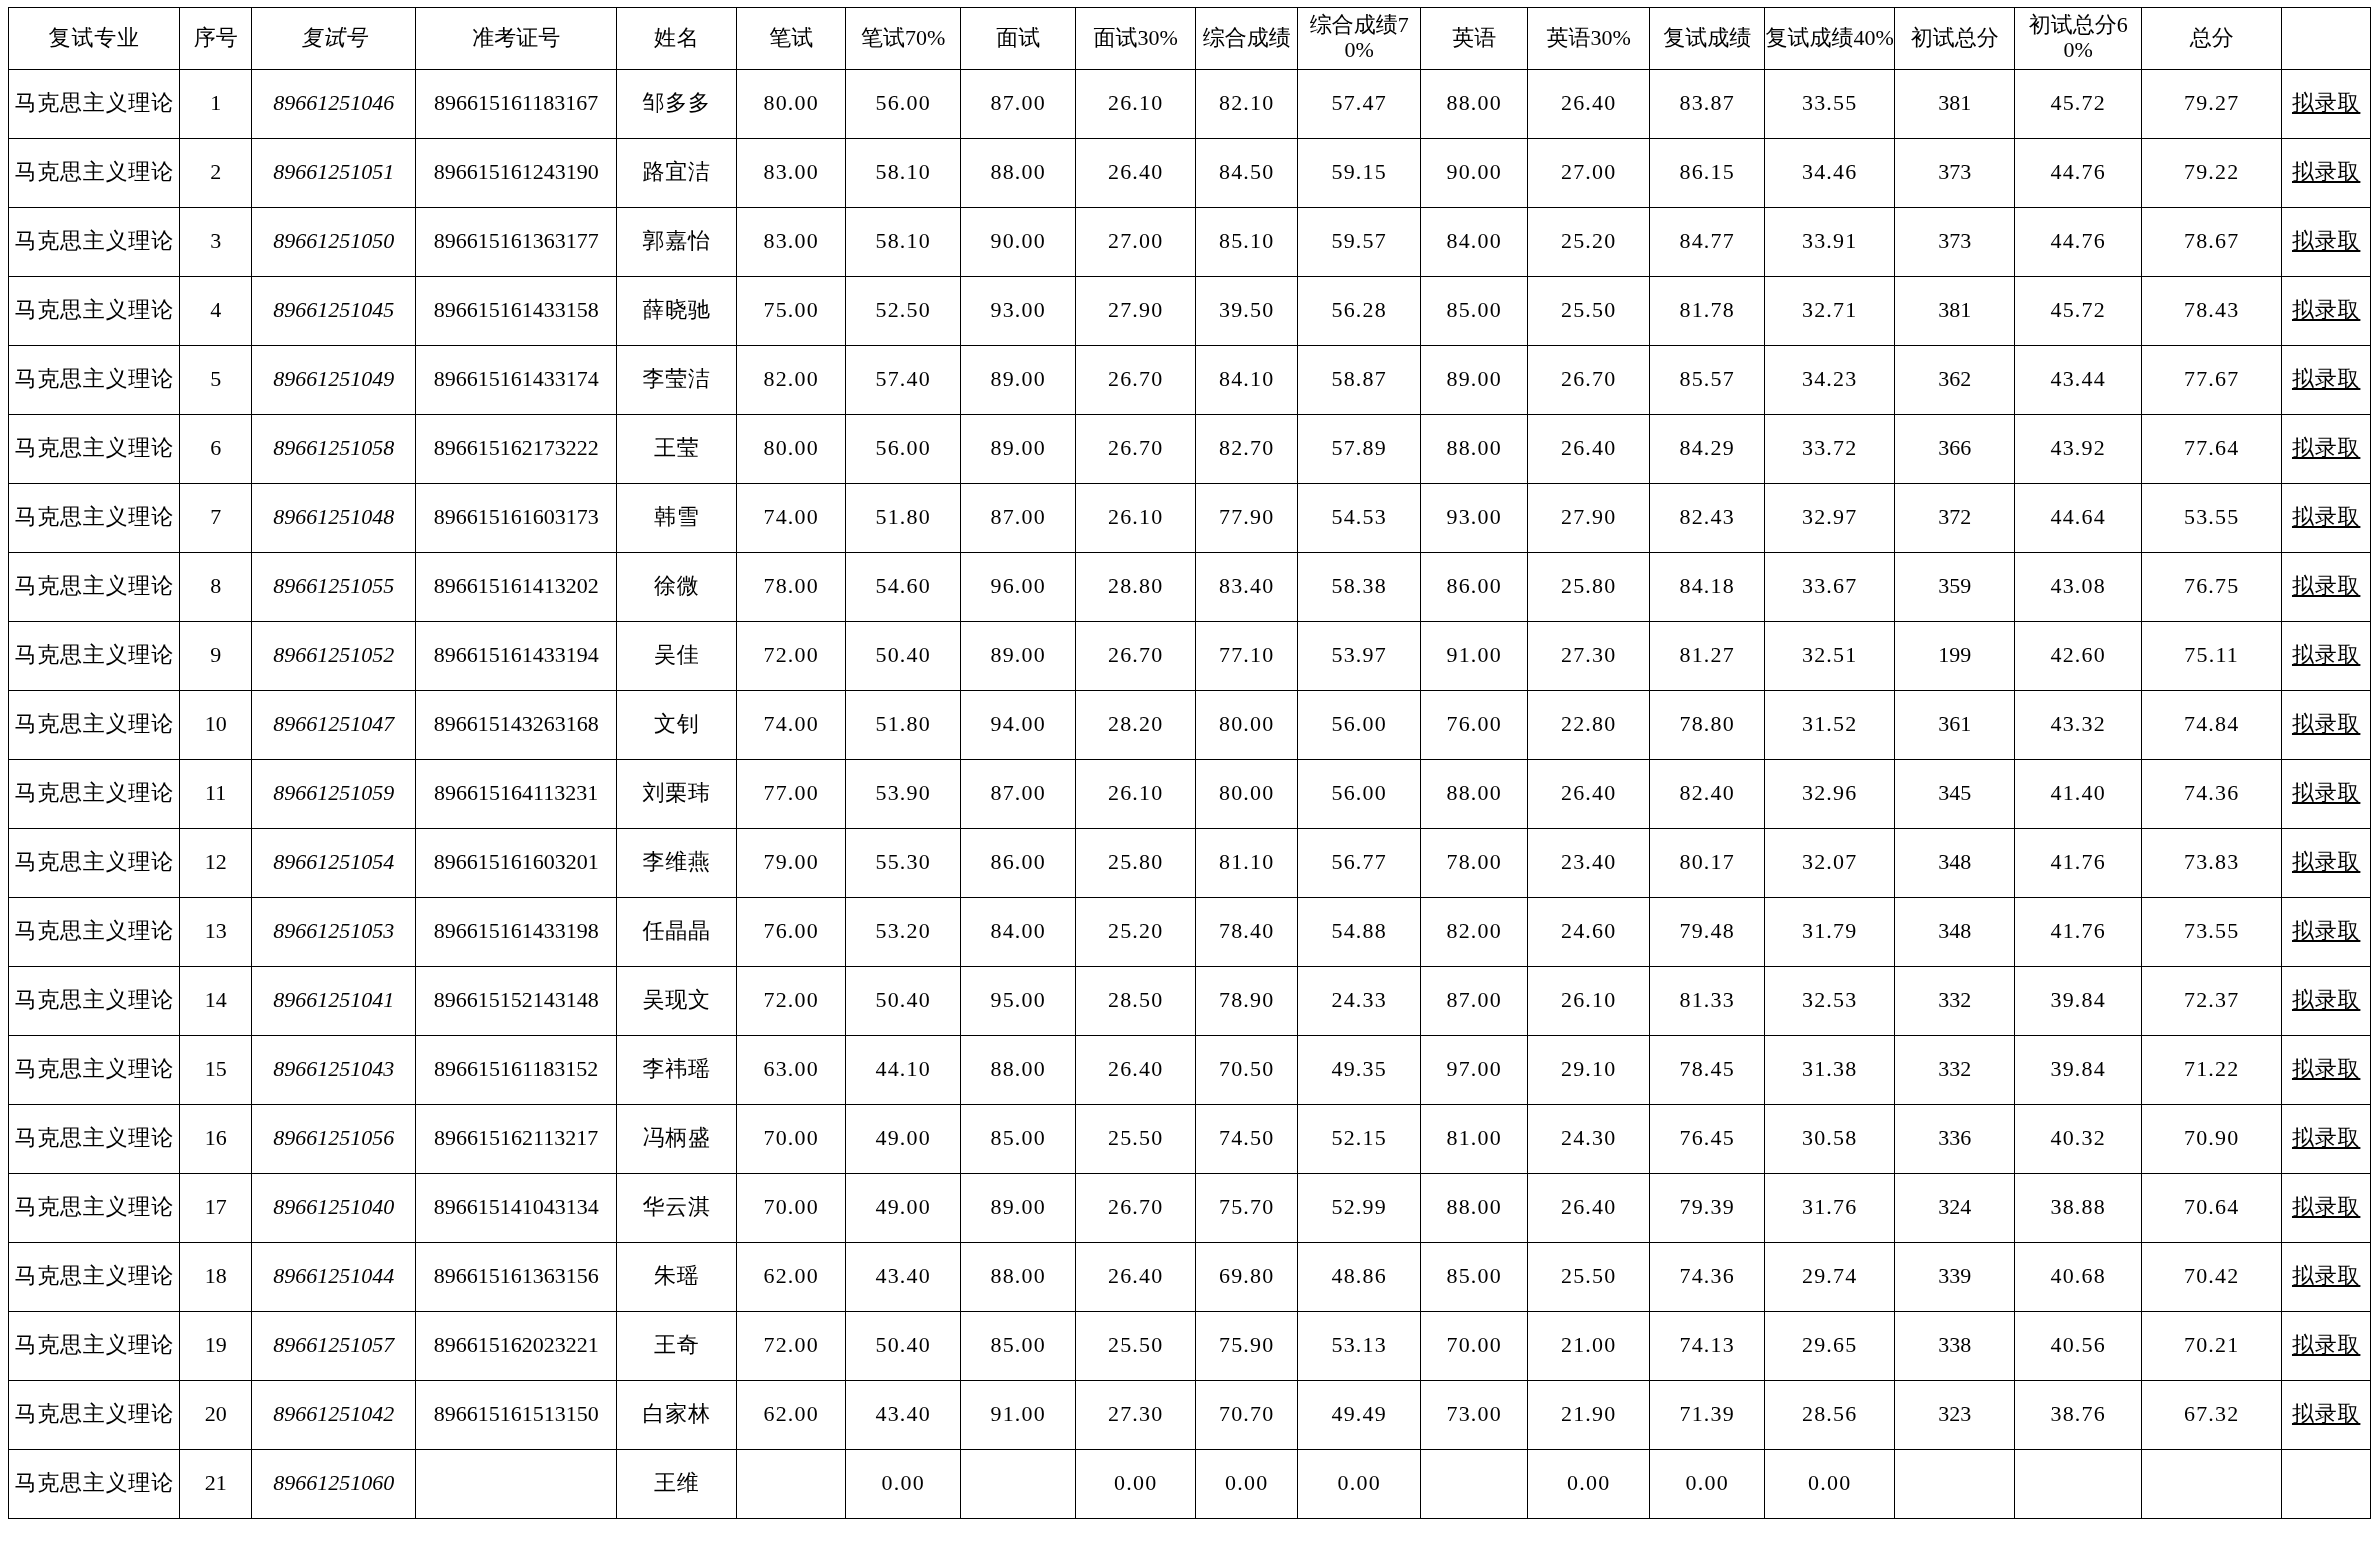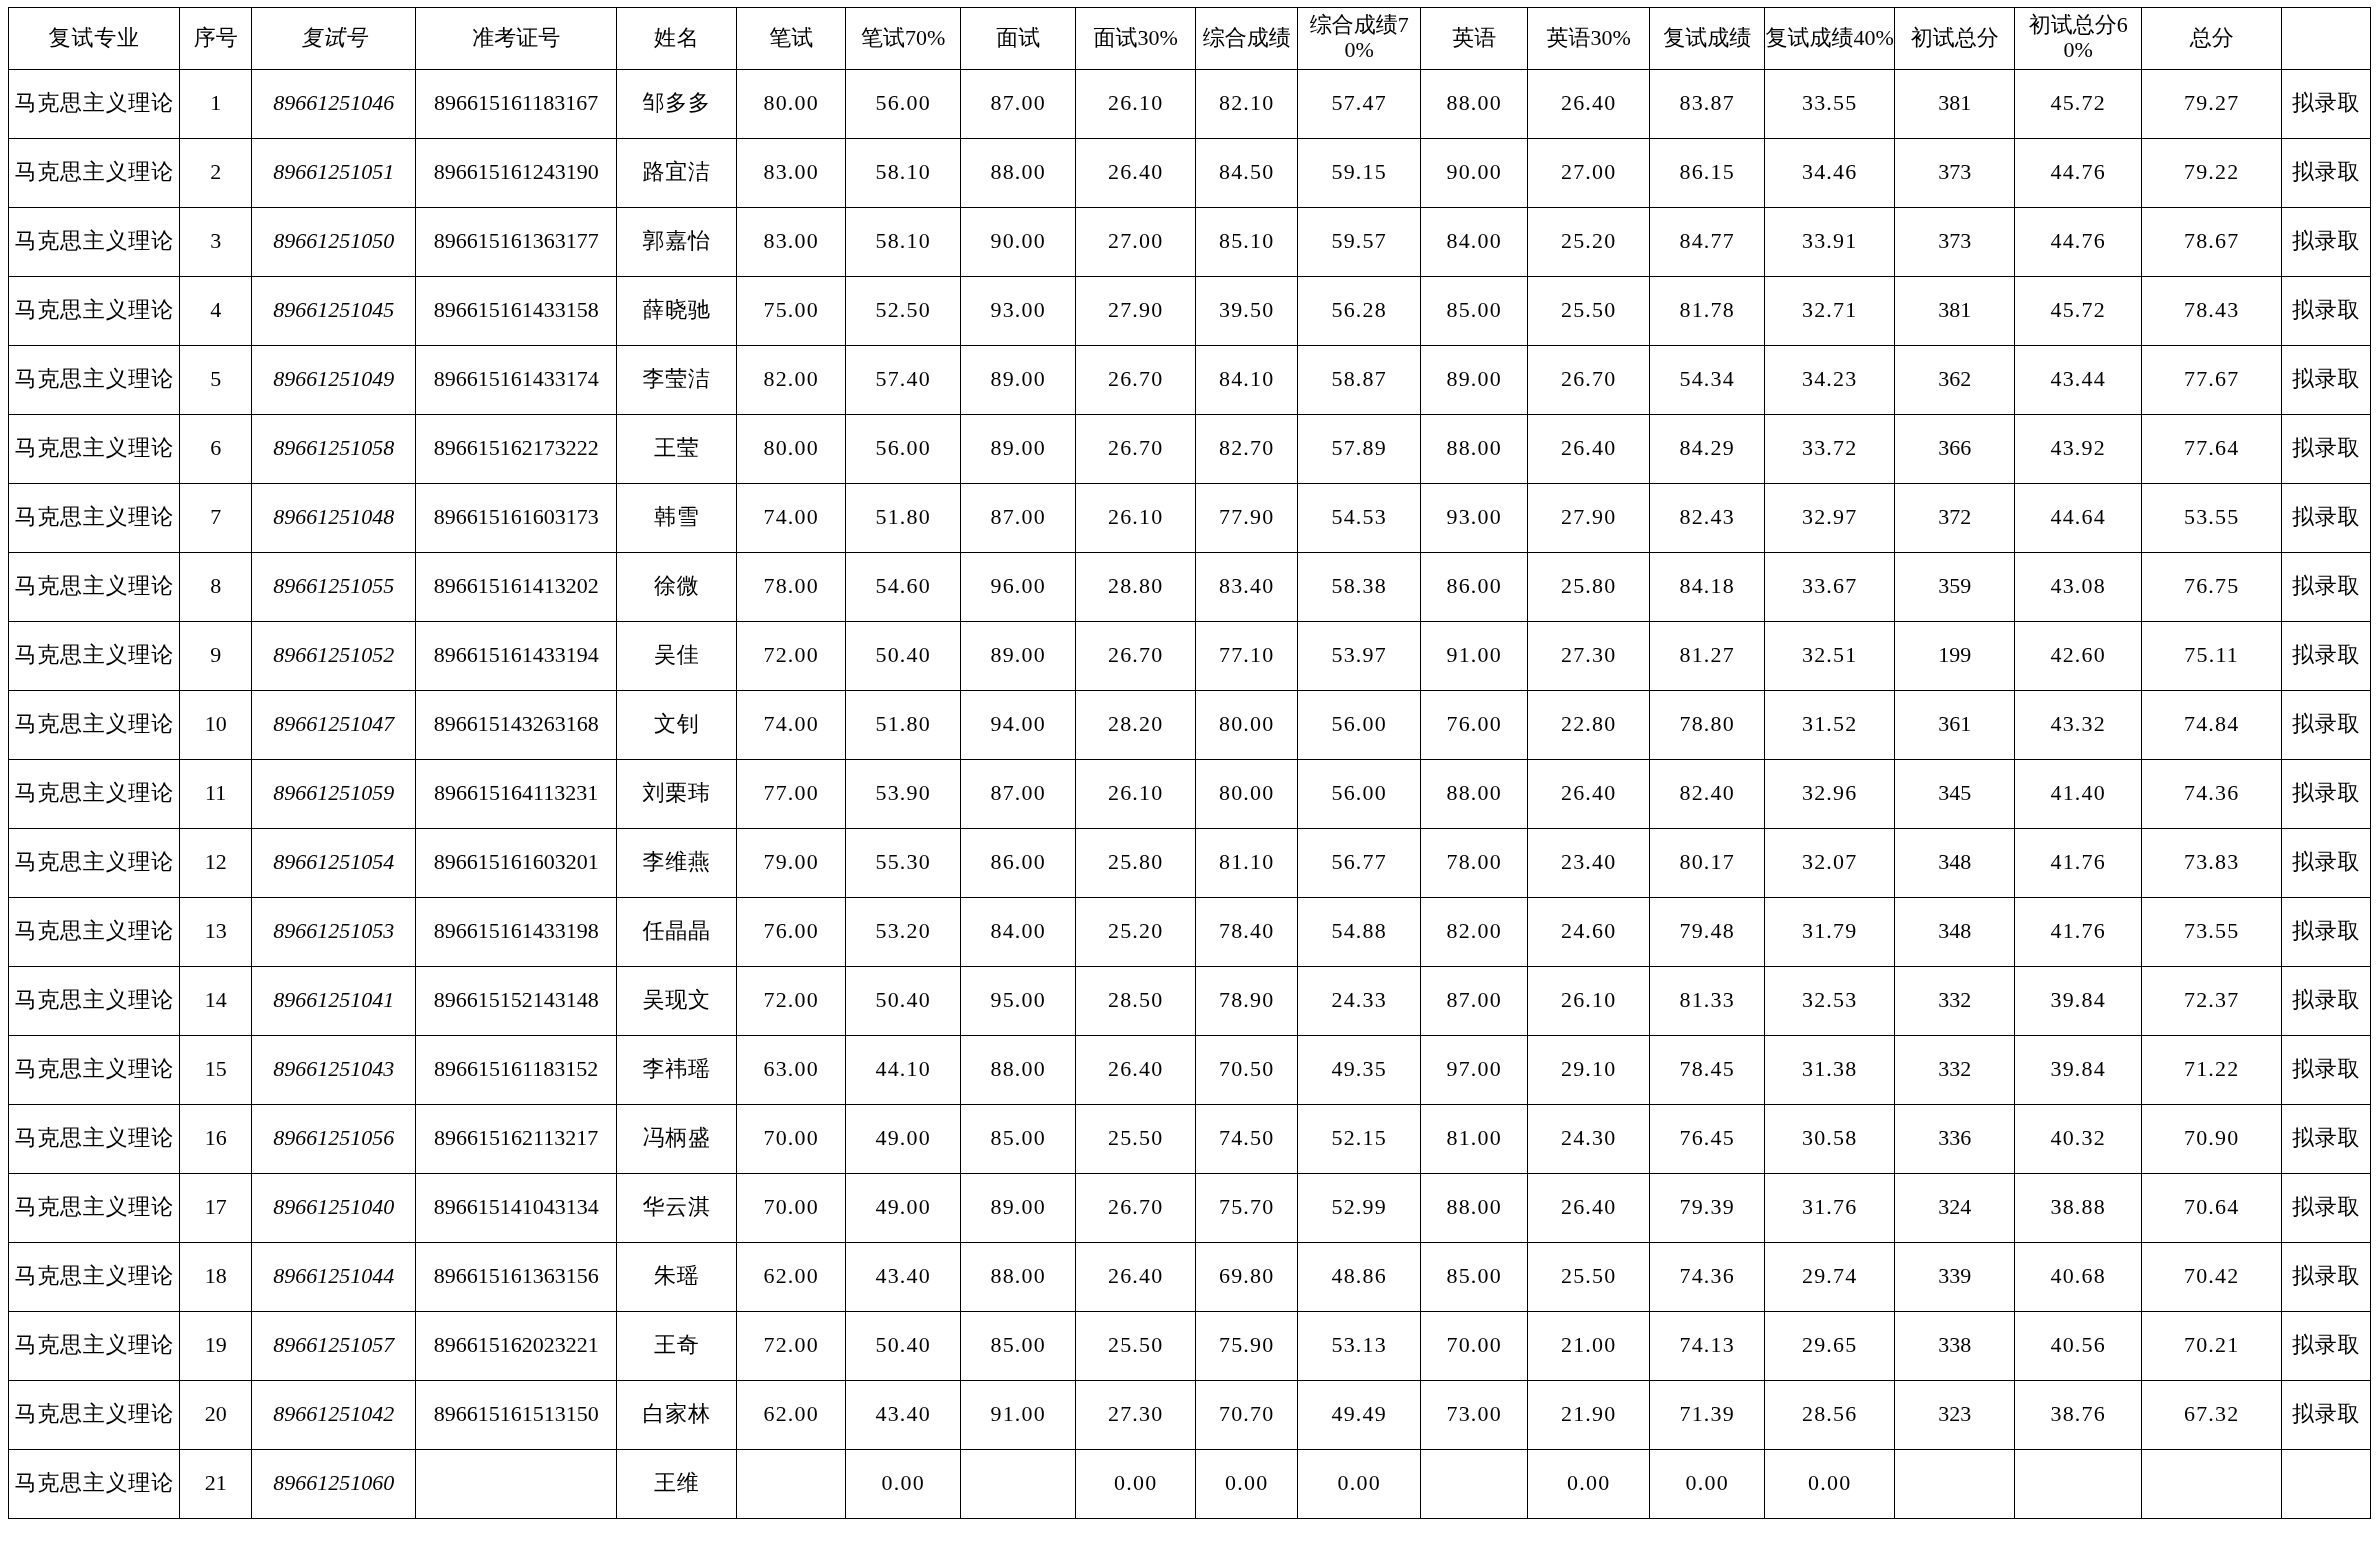--- a/index.html
+++ b/index.html
@@ -44,21 +44,21 @@
     font-size: 22px;
   }
   
   td.major, th.major { font-size: 21.4px; letter-spacing: 0.8px; }
   td.seq, th.seq { font-size: 20px; }
   td.fsno, th.fsno { font-size: 22px; font-style: italic; }
   td.ticket, th.ticket { font-size: 22px; }
   td.name, th.name { font-size: 22px; letter-spacing: 0.8px; }
   td.num { font-family: "Liberation Serif", "DejaVu Serif", serif; font-size: 23px; letter-spacing: 1.2px; }
   td.total-init { font-size: 20px; }
-  td.result, th.result { font-size: 21.4px; letter-spacing: 0.8px; }
+  td.result, th.result { font-size: 21.4px; letter-spacing: 0.8px; text-decoration: underline; }
   th.two-line { line-height: 1.15; }
   
   col.c-major   { width: 171px; }
   col.c-seq     { width: 72px; }
   col.c-fsno    { width: 164px; }
   col.c-ticket  { width: 201px; }
   col.c-name    { width: 120px; }
   col.c-bishi   { width: 109px; }
   col.c-bishi70 { width: 115px; }
   col.c-mianshi { width: 115px; }
@@ -215,21 +215,21 @@
           <td class="ticket">896615161433174</td>
           <td class="name">李莹洁</td>
           <td class="num">82.00</td>
           <td class="num">57.40</td>
           <td class="num">89.00</td>
           <td class="num">26.70</td>
           <td class="num">84.10</td>
           <td class="num">58.87</td>
           <td class="num">89.00</td>
           <td class="num">26.70</td>
-          <td class="num">54.34</td>
+          <td class="num">85.57</td>
           <td class="num">34.23</td>
           <td class="total-init">362</td>
           <td class="num">43.44</td>
           <td class="num">77.67</td>
           <td class="result">拟录取</td>
         </tr>
         <tr>
           <td class="major">马克思主义理论</td>
           <td class="seq">6</td>
           <td class="fsno">89661251058</td>

